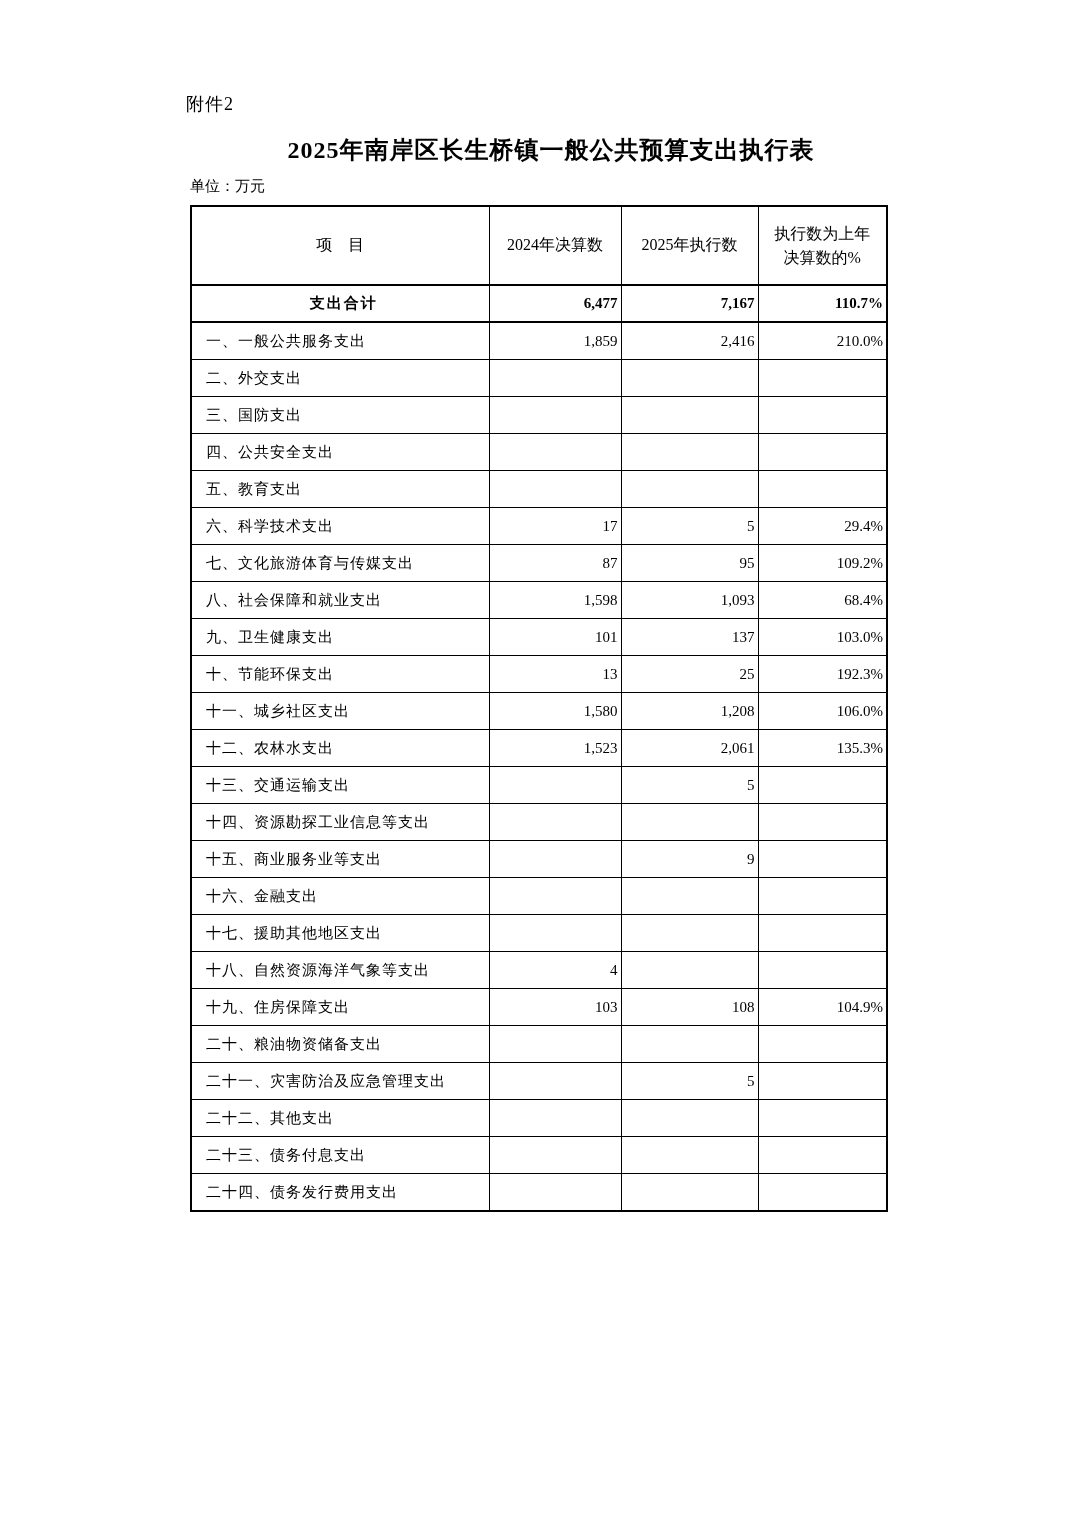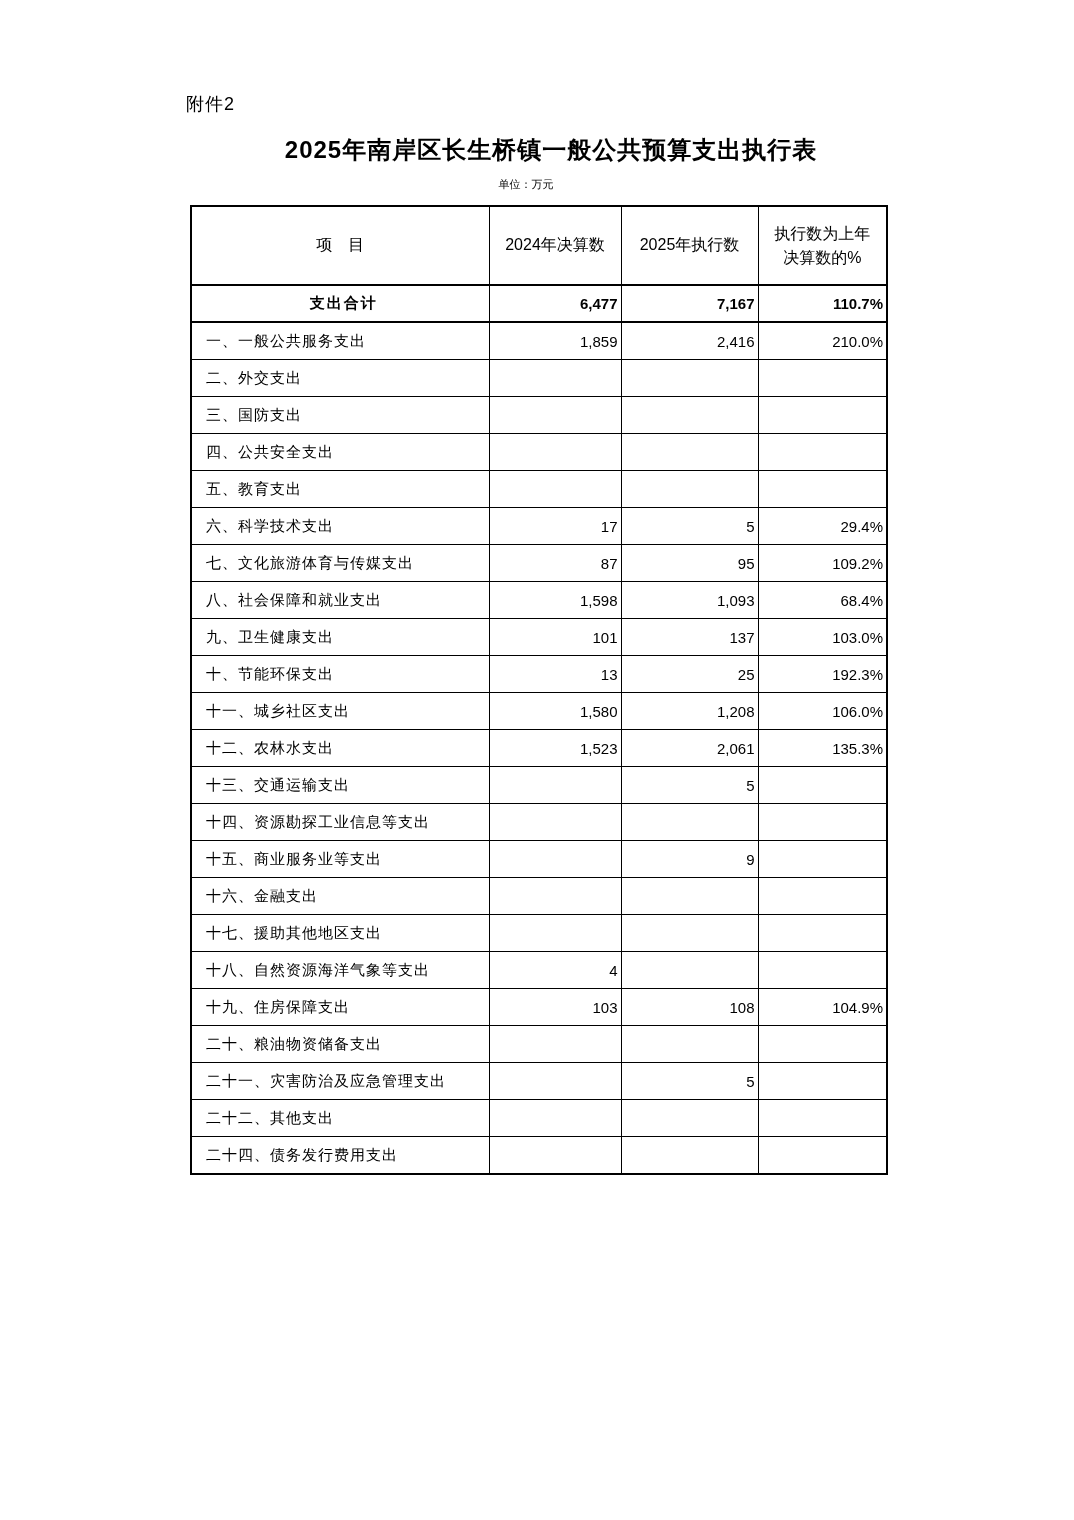--- a/index.html
+++ b/index.html
@@ -5,21 +5,21 @@
   html, body {
     margin: 0;
     padding: 0;
     background: #ffffff;
   }
   .page {
     position: relative;
     width: 1074px;
     height: 1432px;
     background: #ffffff;
-    font-family: Liberation Sans, sans-serif;
+    font-family: Liberation Serif, serif;
     color: #000000;
     overflow: hidden;
   }
   .attachment {
     position: absolute;
     left: 186px;
     top: 92px;
     font-size: 18px;
     letter-spacing: 1px;
   }
@@ -32,22 +32,22 @@
     text-align: center;
     font-size: 24px;
     font-weight: bold;
     letter-spacing: 1px;
   }
   .unit-label {
     position: absolute;
     left: 190px;
     top: 177px;
     width: 672px;
-    text-align: center;
-    font-size: 11px;
+    text-align: left;
+    font-size: 15px;
   }
   table.budget-table {
     position: absolute;
     left: 190px;
     top: 205px;
     width: 696px;
     border-collapse: collapse;
     table-layout: fixed;
     border: 2px solid #000;
   }
@@ -280,20 +280,26 @@
       <td class="cell-num"></td>
     </tr>
 
     <tr>
       <td class="cell-item">二十二、其他支出</td>
       <td class="cell-num"></td>
       <td class="cell-num"></td>
       <td class="cell-num"></td>
     </tr>
 
+    <tr>
+      <td class="cell-item">二十三、债务付息支出</td>
+      <td class="cell-num"></td>
+      <td class="cell-num"></td>
+      <td class="cell-num"></td>
+    </tr>
 
     <tr>
       <td class="cell-item">二十四、债务发行费用支出</td>
       <td class="cell-num"></td>
       <td class="cell-num"></td>
       <td class="cell-num"></td>
     </tr>
   </tbody>
   </table>
 

